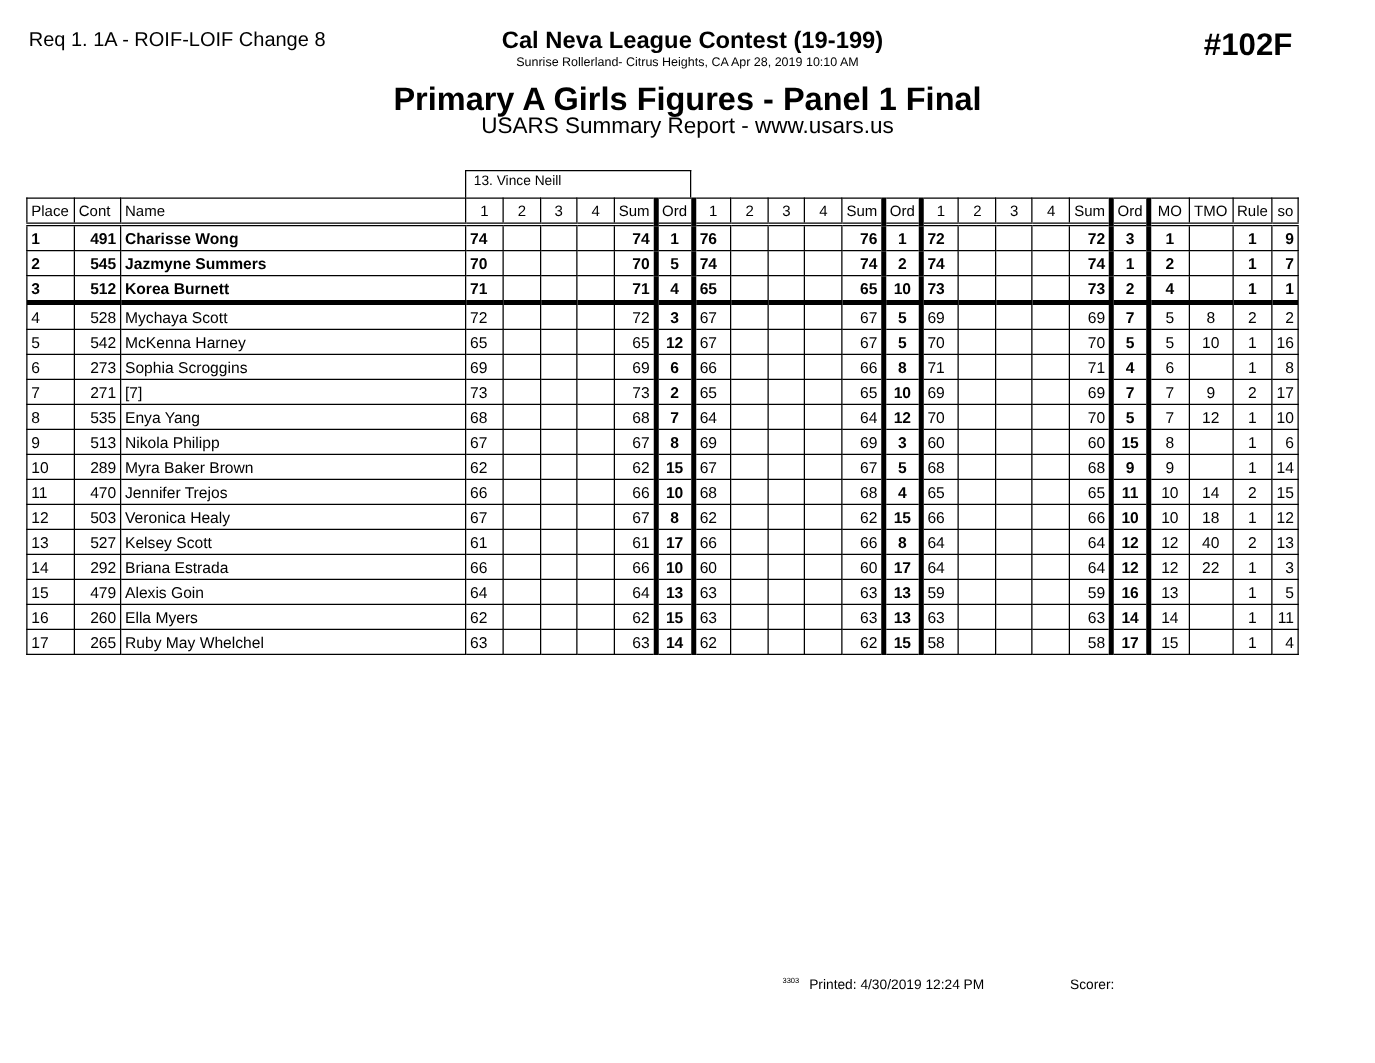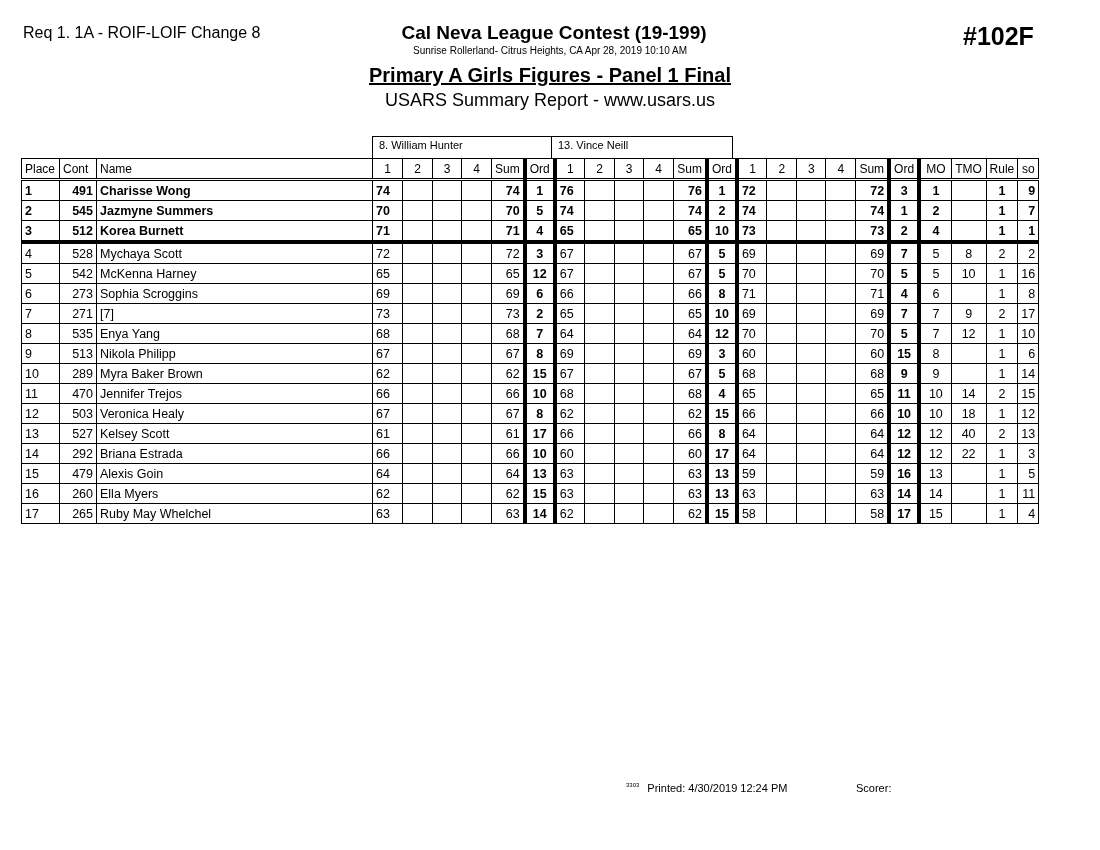--- a/index.html
+++ b/index.html
@@ -3,21 +3,21 @@
 <meta charset="utf-8">
 <style>
   html, body { margin:0; padding:0; background:#ffffff; }
   body { width:1100px; height:850px; position:relative; overflow:hidden; font-family:"Liberation Sans", sans-serif; color:#000; }
   .abs { position:absolute; }
   .req { left:23px; top:24px; font-size:16px; }
   .code { left:963px; top:22px; font-size:25px; font-weight:bold; }
   .title { left:0; width:1100px; text-align:center; }
   .t1 { top:22px; font-size:19px; font-weight:bold; padding-left:4px; }
   .t2 { top:45px; font-size:10px; }
-  .t3 { top:64px; font-size:20px; font-weight:bold;text-decoration:underline; }
+  .t3 { top:64px; font-size:26px; font-weight:bold; }
   .t4 { top:90px; font-size:18px; }
   .judges { top:136px; left:372px; height:22px; display:flex; }
   .judge { box-sizing:border-box; border:1px solid #000; border-bottom:none; height:22px; font-size:11px; padding:2px 0 0 6px; }
   .judge + .judge { border-left:none; }
   table.res { position:absolute; left:21px; top:158px; border-collapse:collapse; font-size:12.5px; table-layout:fixed; }
   table.res td, table.res th { border:1px solid #000; height:19px; padding:0 3px; white-space:nowrap; font-weight:normal; text-align:left; overflow:hidden; }
   table.res th { font-size:12px; }
   table.res th.c, table.res td.c { text-align:center; }
   table.res td.r { text-align:right; }
   table.res .ordL { border-left:4px solid #000; }
@@ -33,21 +33,20 @@
 <body>
 
 <div class="abs req">Req  1.  1A - ROIF-LOIF Change 8</div>
 <div class="abs code">#102F</div>
 <div class="abs title t1">Cal Neva League Contest (19-199)</div>
 <div class="abs title t2">Sunrise Rollerland- Citrus Heights, CA  Apr 28, 2019  10:10 AM</div>
 <div class="abs title t3">Primary A Girls Figures - Panel 1 Final</div>
 <div class="abs title t4">USARS Summary Report - www.usars.us</div>
 
 <div class="abs judges">
-  <div class="judge" style="width:180px">8.  William Hunter</div>
   <div class="judge" style="width:181px">13.  Vince Neill</div>
 </div>
 
 <table class="res">
   <colgroup>
     <col style="width:38px">
       <col style="width:37px">
       <col style="width:276px">
     <col style="width:30px">
       <col style="width:30px">

